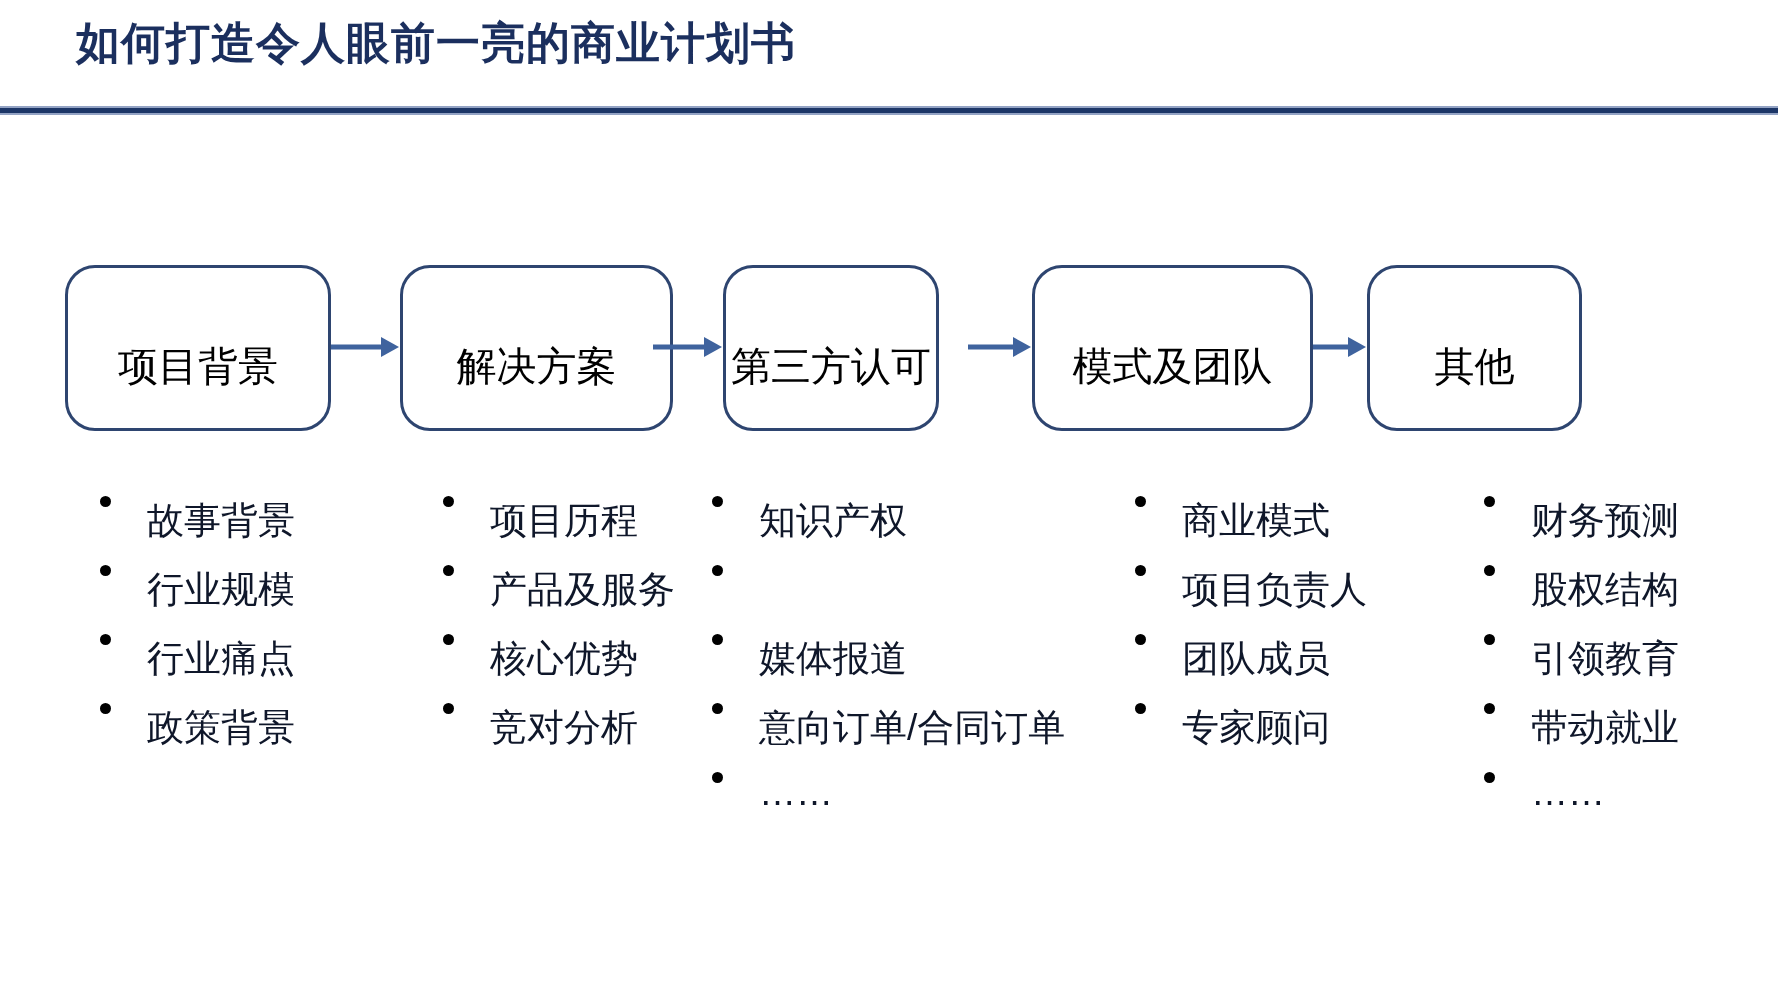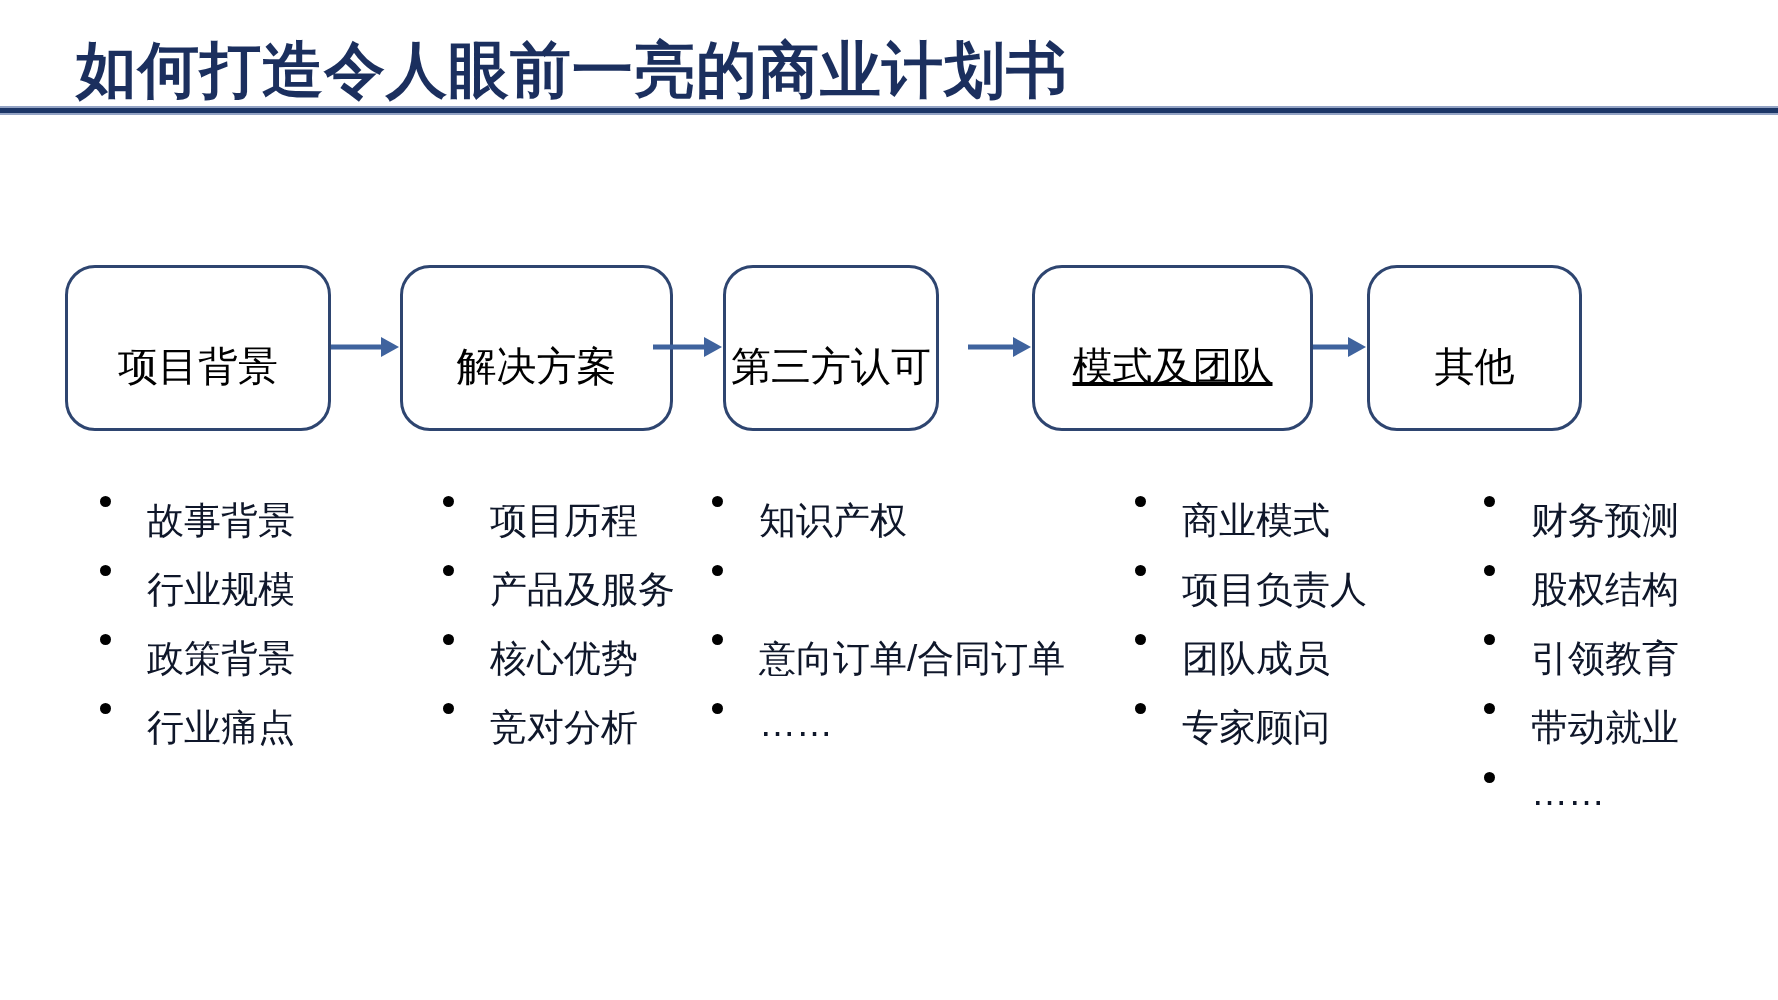--- a/index.html
+++ b/index.html
@@ -4,22 +4,22 @@
 <style>
   html,body{margin:0;padding:0;background:#ffffff;}
   .slide{
     position:relative;
     width:1778px;height:1000px;
     background:var(--bg,#fff);
     overflow:hidden;
     font-family:"Liberation Sans","DejaVu Sans",sans-serif;
   }
   .title{
-    position:absolute;left:76px;top:30px;
-    font-size:61px;font-weight:900;
+    position:absolute;left:76px;top:14px;
+    font-size:44px;font-weight:900;
     color:var(--title-color,#1b2f5e);
     letter-spacing:1px;white-space:nowrap;
   }
   .divider{
     position:absolute;left:0;top:106px;width:1778px;height:9px;
     background:linear-gradient(to bottom,
       var(--divider-light,#93a3c4) 0,var(--divider-light,#93a3c4) 2px,
       var(--divider-dark,#1c3667) 2px,var(--divider-dark,#1c3667) 7px,
       var(--divider-light,#93a3c4) 7px,var(--divider-light,#93a3c4) 9px);
   }
@@ -68,21 +68,21 @@
         <line x1="0" y1="14" x2="54" y2="14" stroke="#3f639e" stroke-width="5"></line>
         <polygon points="51,4 69,14 51,24" fill="#3f639e"></polygon>
       </svg>
       <div class="step-box" style="left: 723px; width: 216px;">
         <span class="step-label">第三方认可</span>
       </div>
       <svg width="64" height="28" viewBox="0 0 64 28" class="arrow" style="left: 968px;">
         <line x1="0" y1="14" x2="48" y2="14" stroke="#3f639e" stroke-width="5"></line>
         <polygon points="45,4 63,14 45,24" fill="#3f639e"></polygon>
       </svg>
-      <div class="step-box" style="left: 1032px; width: 281px; text-decoration: underline;">
+      <div class="step-box" style="left: 1032px; width: 281px;">
         <span class="step-label">模式及团队</span>
       </div>
       <svg width="54" height="28" viewBox="0 0 54 28" class="arrow" style="left: 1313px;">
         <line x1="0" y1="14" x2="38" y2="14" stroke="#3f639e" stroke-width="5"></line>
         <polygon points="35,4 53,14 35,24" fill="#3f639e"></polygon>
       </svg>
       <div class="step-box" style="left: 1367px; width: 215px;">
         <span class="step-label">其他</span>
       </div>
     </div>
@@ -91,25 +91,25 @@
         <li class="bullet-item">
           <span class="bullet-marker"></span>
           <span>故事背景</span>
         </li>
         <li class="bullet-item">
           <span class="bullet-marker"></span>
           <span>行业规模</span>
         </li>
         <li class="bullet-item">
           <span class="bullet-marker"></span>
-          <span>政策背景</span>
+          <span>行业痛点</span>
         </li>
         <li class="bullet-item">
           <span class="bullet-marker"></span>
-          <span>行业痛点</span>
+          <span>政策背景</span>
         </li>
       </ul>
       <ul class="bullet-list" style="left: 443px;">
         <li class="bullet-item">
           <span class="bullet-marker"></span>
           <span>项目历程</span>
         </li>
         <li class="bullet-item">
           <span class="bullet-marker"></span>
           <span>产品及服务</span>
@@ -123,20 +123,24 @@
           <span>竞对分析</span>
         </li>
       </ul>
       <ul class="bullet-list" style="left: 712px;">
         <li class="bullet-item">
           <span class="bullet-marker"></span>
           <span>知识产权</span>
         </li>
         <li class="bullet-item">
           <span class="bullet-marker"></span>
+        </li>
+        <li class="bullet-item">
+          <span class="bullet-marker"></span>
+          <span>媒体报道</span>
         </li>
         <li class="bullet-item">
           <span class="bullet-marker"></span>
           <span>意向订单/合同订单</span>
         </li>
         <li class="bullet-item">
           <span class="bullet-marker"></span>
           <span>……</span>
         </li>
       </ul>

